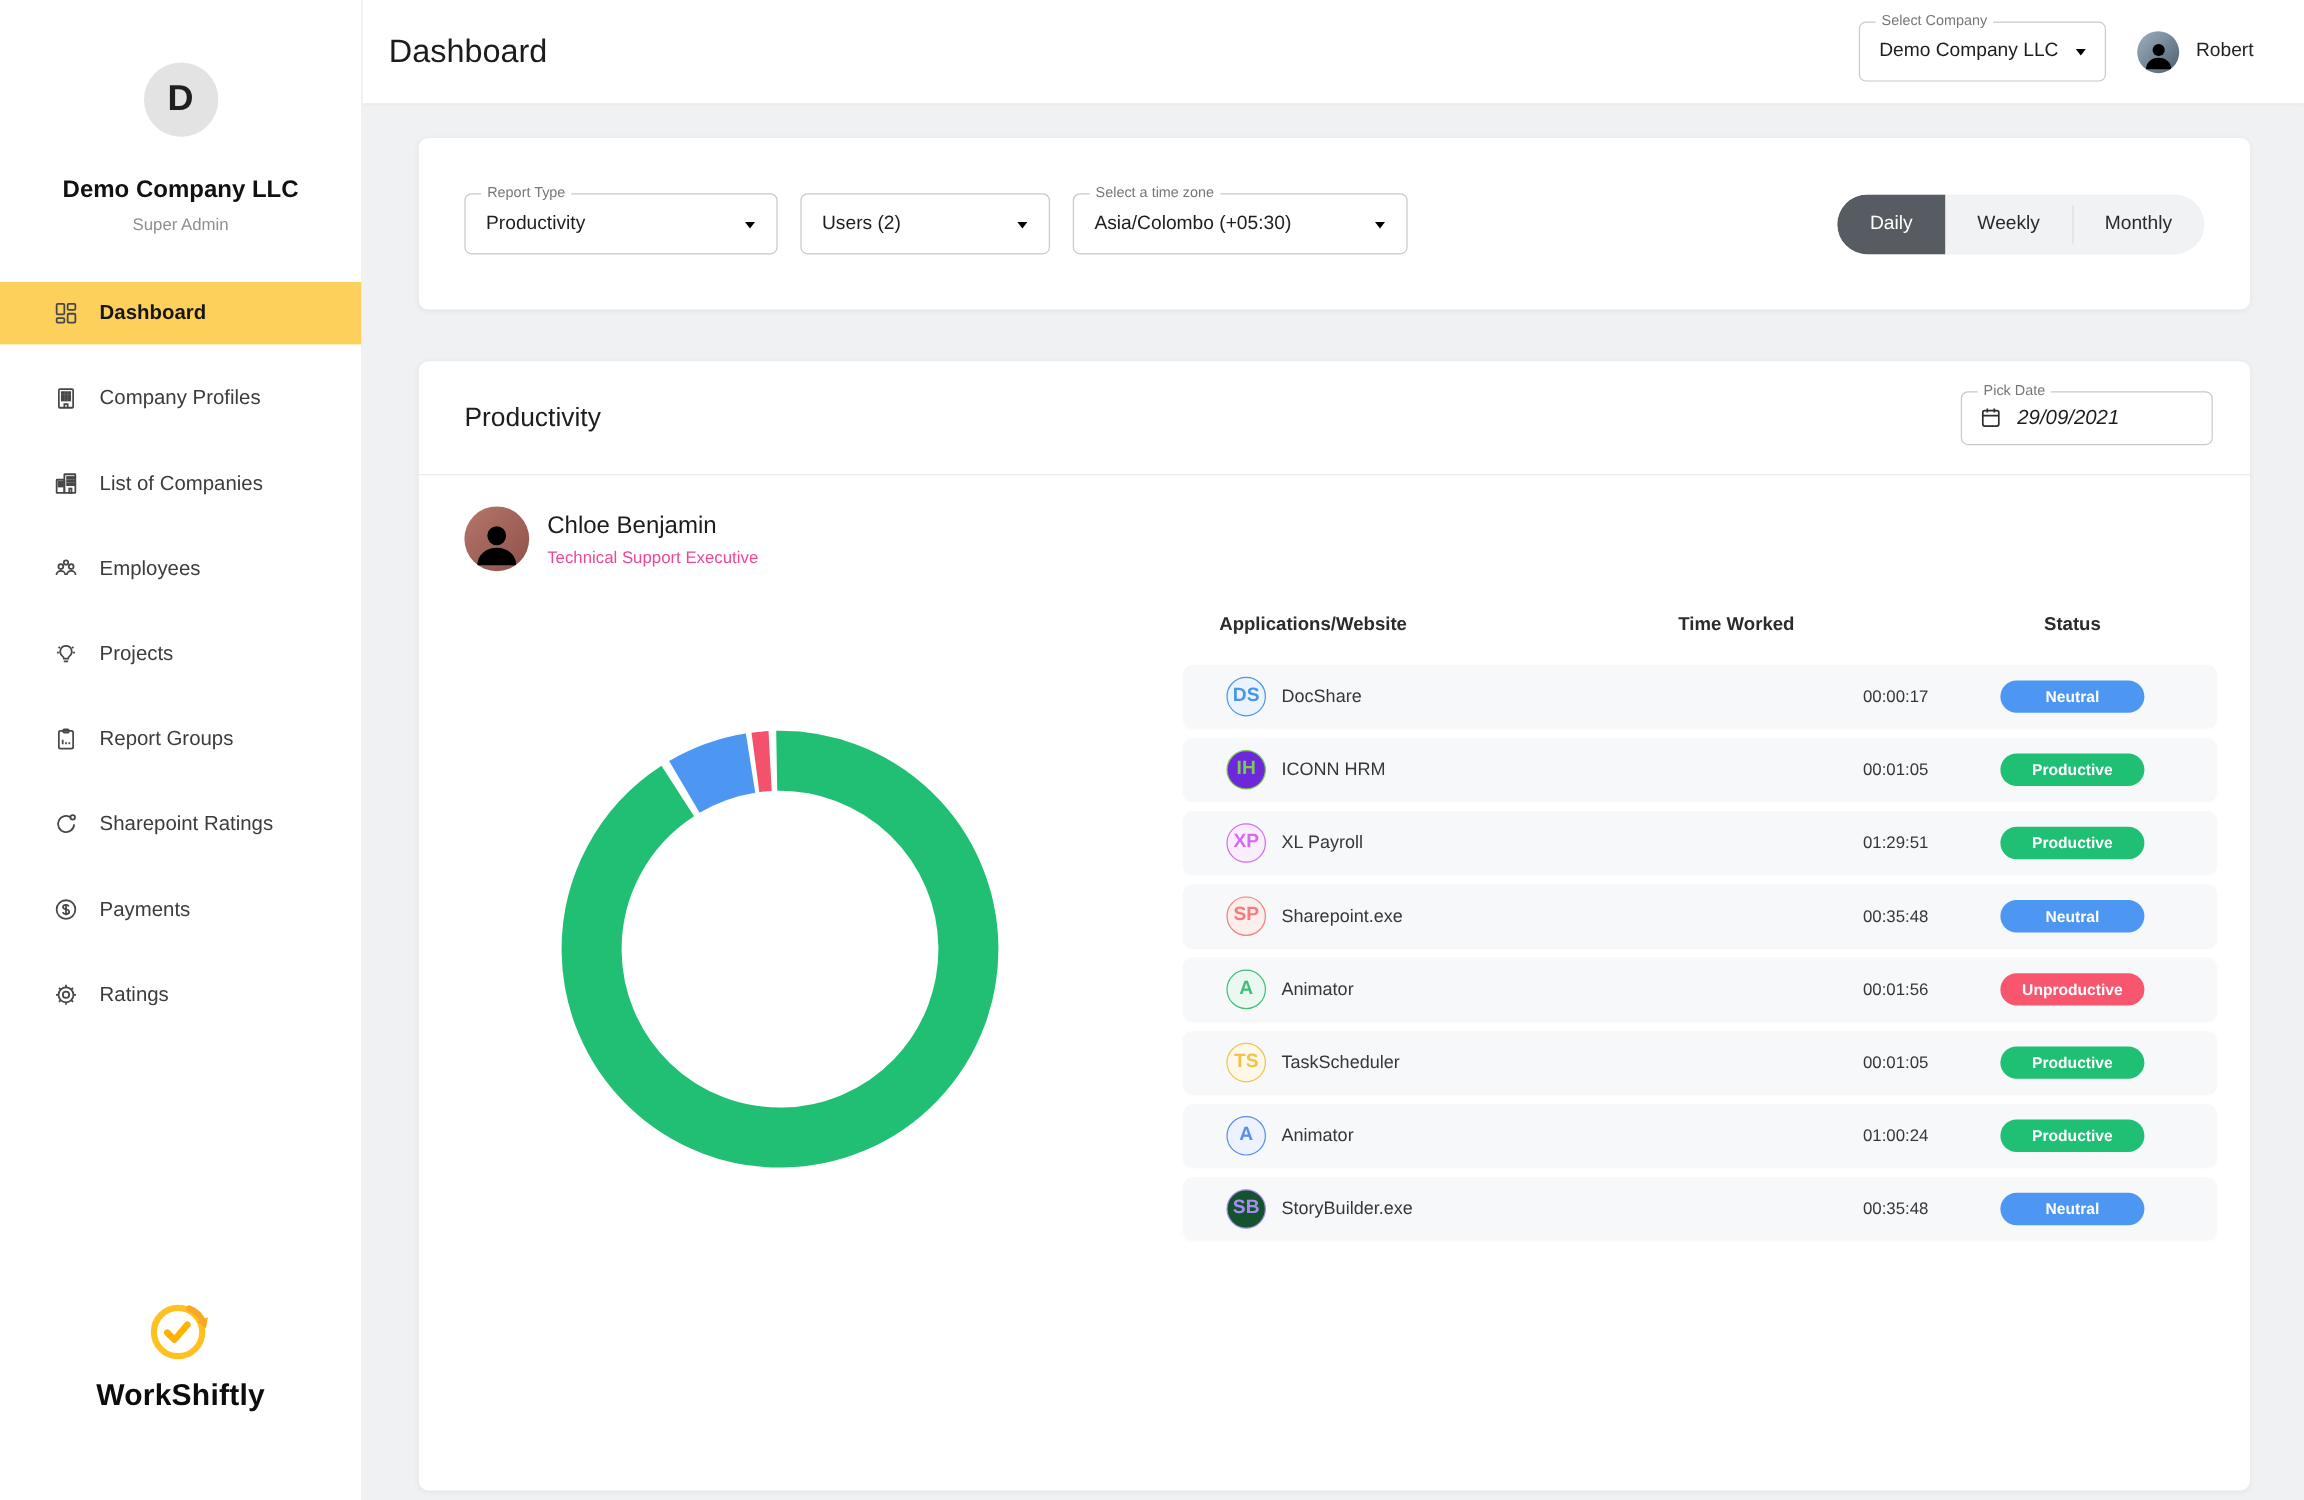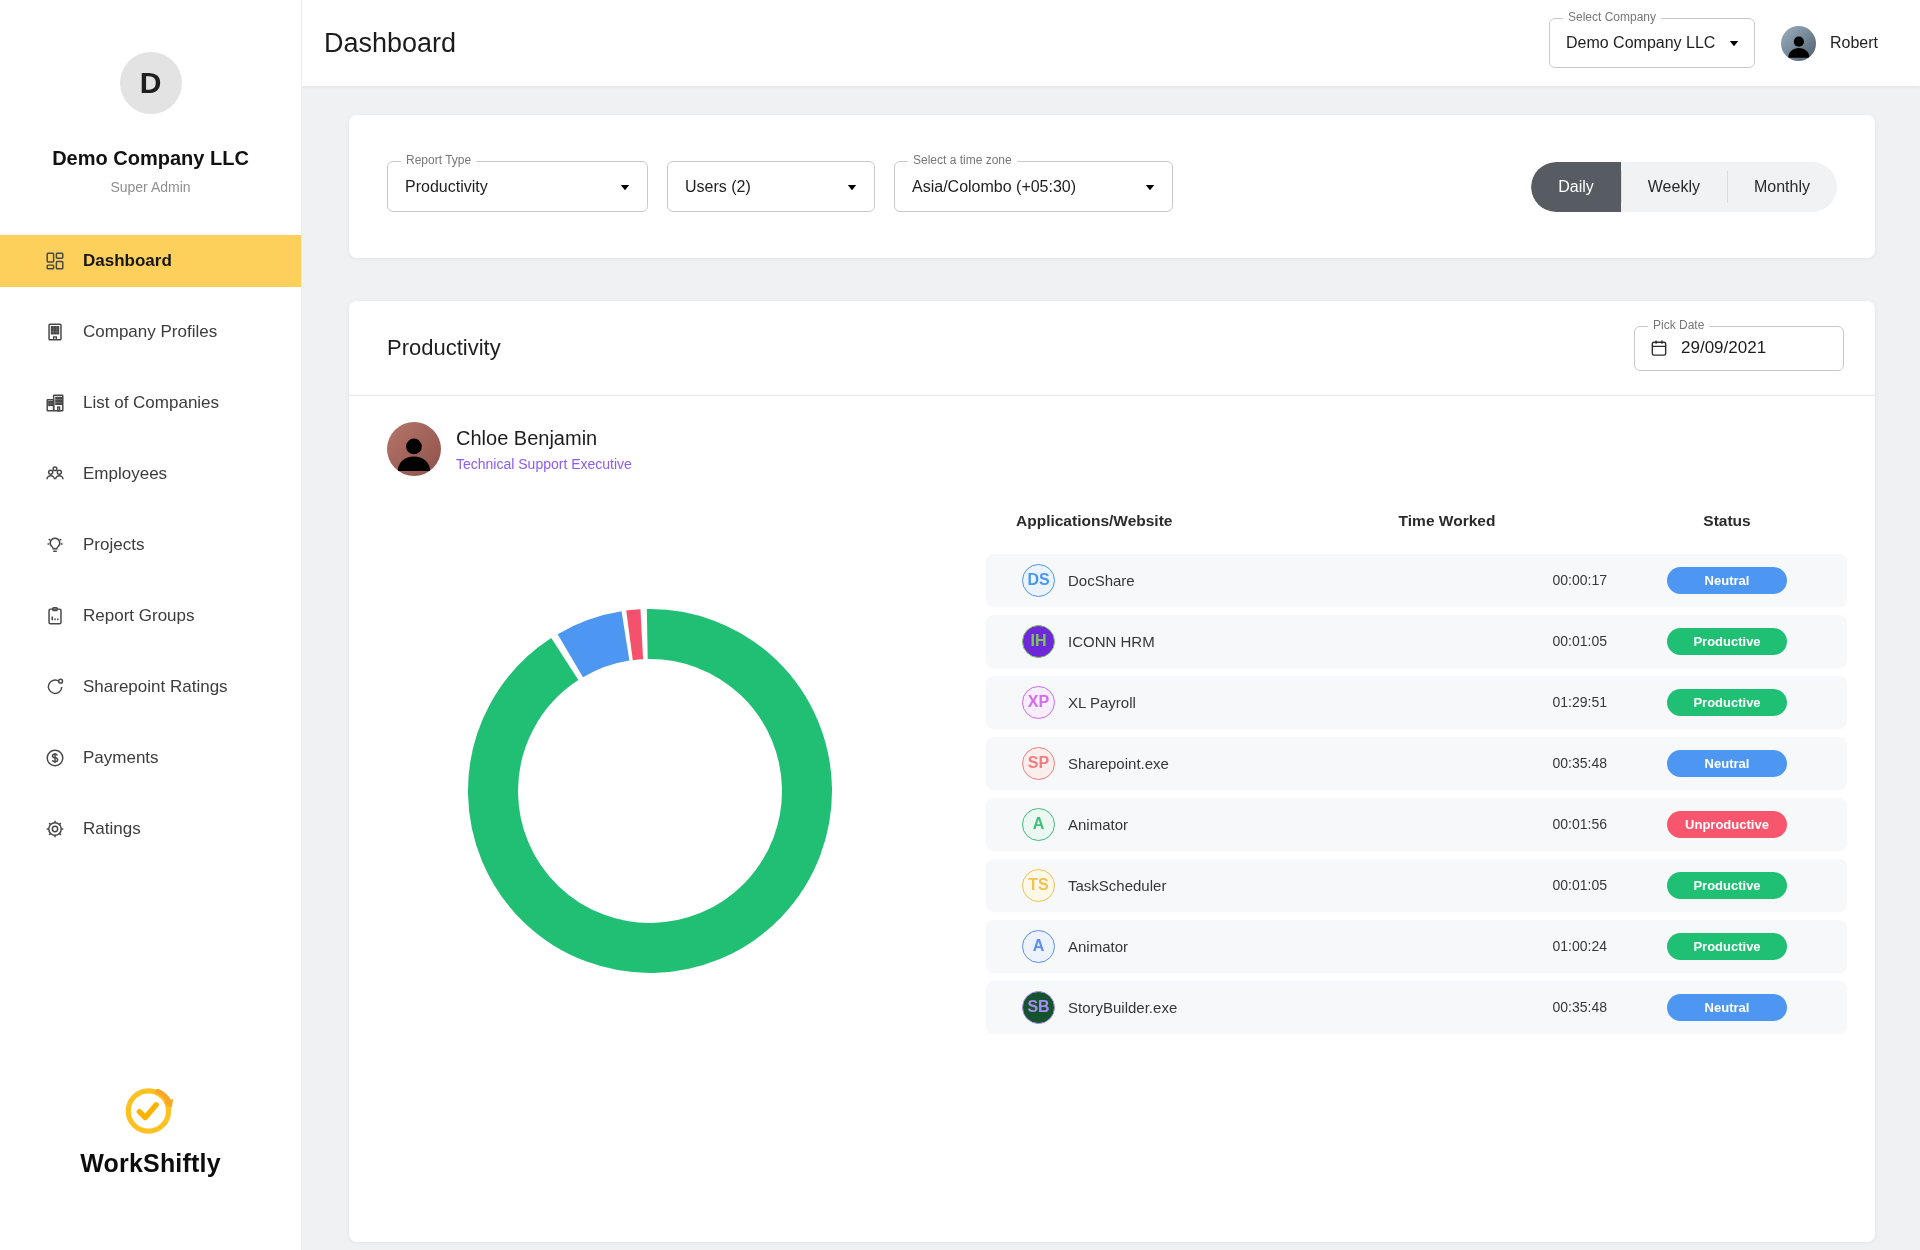--- a/index.html
+++ b/index.html
@@ -78,26 +78,26 @@
   .range-btn + .range-btn:not(.active)::before {
     content:""; position:absolute; left:0; top:9px; bottom:9px; width:1px; background:#dcdcdc;
   }
 
   
   .prod-card { margin-top:43px; height:941px; display:flex; flex-direction:column; }
   .prod-head { height:95px; display:flex; align-items:center; padding:0 31px 0 38px; border-bottom:1px solid #ececec; }
   .prod-title { font-size:22px; color:#1e1e1e; font-weight:500; }
   .date-field { margin-left:auto; width:210px; height:45px; display:flex; align-items:center; gap:12px; padding:12px 14px; cursor:pointer; }
   .date-field svg { width:20px; height:20px; stroke:#2e2e2e; fill:none; stroke-width:1.7; }
-  .date-value { font-size:17px; color:#1c1c1c; }
+  .date-value { font-size:17px; color:#1c1c1c;font-style:italic; }
 
   .employee-row { display:flex; align-items:center; gap:15px; margin:26px 0 0 38px; }
   .avatar-lg { width:54px; height:54px; background:linear-gradient(135deg,#b5766b,#8e5149); }
   .emp-name { font-size:20px; color:#1d1d1d; }
-  .emp-role { font-size:14px; color:#8b5cf6; margin-top:6px; }
+  .emp-role { font-size:14px; color:#ec4899; margin-top:6px; }
 
   .prod-body { display:flex; flex:1; }
   .chart-col { width:637px; display:flex; justify-content:center; align-items:flex-start; padding-top:115px; }
   .chart-col svg { width:400px; height:400px; transform:translateX(-18px); }
 
   .table-col { flex:1; margin-right:28px; padding-top:36px; }
   .t-grid { display:grid; grid-template-columns:1fr 320px 240px; align-items:center; }
   .t-head { padding:0 0 24px 30px; font-size:15.5px; font-weight:700; color:#2b2b2b; }
   .t-head .c2,.t-head .c3 { text-align:center; }
   .t-row {

